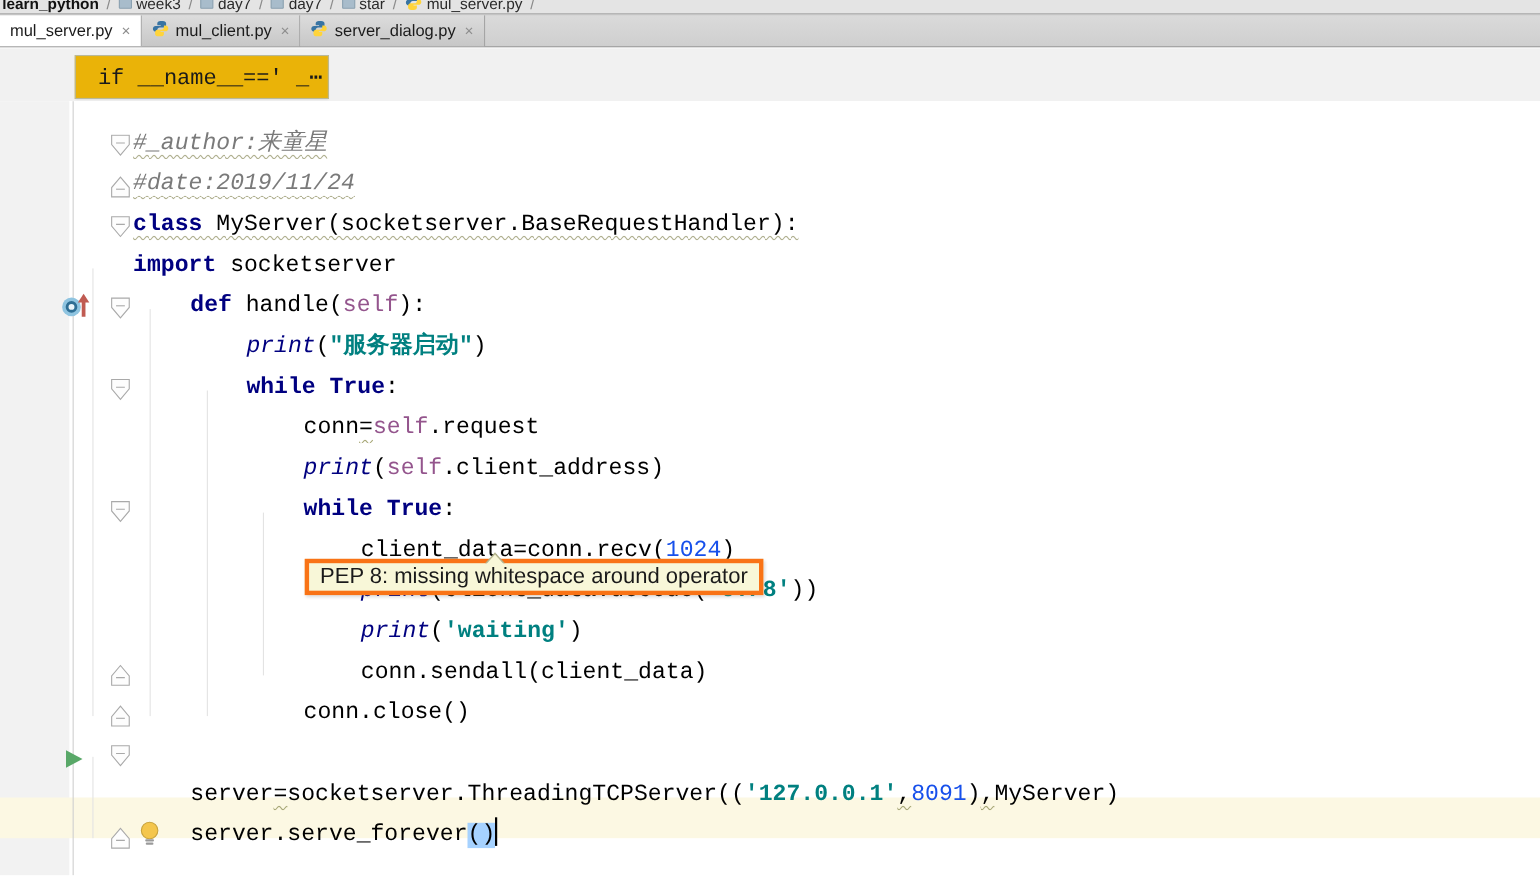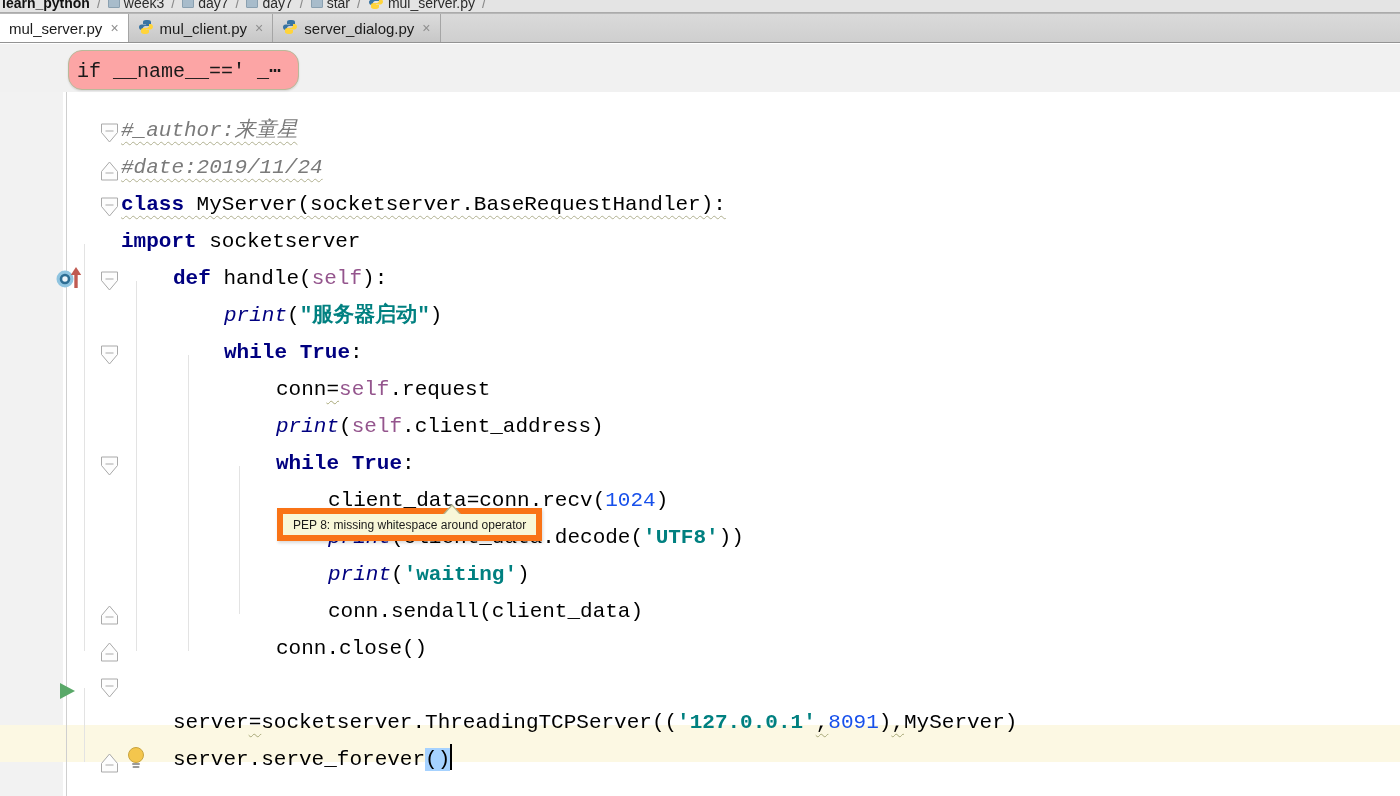--- a/index.html
+++ b/index.html
@@ -26,23 +26,23 @@
     border-bottom:1px solid #939393; display:flex; align-items:stretch; }
   .tab { display:flex; align-items:center; gap:6px; padding:0 9px; font-size:15px; color:#1b1b1b;
     border-right:1px solid #A5A5A5; background:linear-gradient(#DCDCDC,#C7C7C7); cursor:pointer; }
   .tab.active { background:#FFFFFF; }
   .tab-close { color:#8E8E8E; font-size:14px; line-height:1; padding-left:2px; cursor:pointer; }
   .py-ico { width:16px; height:16px; flex:0 0 auto; }
 
   
   .context-panel { position:absolute; left:0; top:44px; width:1400px; height:48px; background:#F1F1F1; }
   .context-box { position:absolute; left:68px; top:50px; width:231px; height:40px;
-    background:#fca5a5; border:1px solid #B9B99A; border-radius:14px;
+    background:#eab308; border:1px solid #B9B99A; border-radius:0;
     font-family:"Liberation Mono","DejaVu Sans Mono",monospace; font-size:20px; color:#1a1a1a;
-    display:flex; align-items:center; padding:0 8px; white-space:pre; z-index:30;
+    display:flex; align-items:center; padding:0 20px; white-space:pre; z-index:30;
     box-shadow:0 1px 2px rgba(0,0,0,0.12); }
 
   
   .editor { position:absolute; left:0; top:92px; width:1400px; height:704px; background:#FFFFFF; }
   .gutter-bg { position:absolute; left:0; top:0; width:63px; height:704px; background:#F2F2F2; }
   .gutter-line { position:absolute; left:66px; top:0; width:1px; height:704px; background:#CFCFCF; }
   .cur-line-highlight { position:absolute; left:0; width:1400px; height:37px; background:#FCF8E3; }
   .indent-guide { position:absolute; width:1px; background:#E3E3E3; }
 
   .code-lines { position:absolute; left:0; top:20px; width:1400px;padding-left:43px; }
@@ -64,22 +64,22 @@
   .caret { display:inline-block; width:2px; height:26px; background:#000; vertical-align:-5px; }
 
   .fold { position:absolute; left:57px; top:8px; cursor:pointer; }
   .gicon { position:absolute; cursor:pointer; }
   .gicon.override { left:12px; top:5px; }
   .gicon.run { left:16px; top:9px; }
   .gicon.bulb { left:84px; top:5px; }
 
   
   .pep-tooltip { position:absolute; left:277px; top:508px; height:33px; z-index:25;
-    background:#F8F7D8; border:6px solid #f97316; display:flex; align-items:center;
-    padding:0 10px; font-size:12px; color:#1a1a1a; white-space:nowrap;
+    background:#F8F7D8; border:4px solid #f97316; display:flex; align-items:center;
+    padding:0 10px; font-size:20px; color:#1a1a1a; white-space:nowrap;
     box-shadow:1px 2px 3px rgba(0,0,0,0.15); }
   .pep-tooltip::before { content:""; position:absolute; left:160px; top:-10px; width:0; height:0;
     border-left:9px solid transparent; border-right:9px solid transparent; border-bottom:10px solid #B4B48E; }
   .pep-tooltip::after { content:""; position:absolute; left:161px; top:-8px; width:0; height:0;
     border-left:8px solid transparent; border-right:8px solid transparent; border-bottom:9px solid #F8F7D8; }
 </style>
 </head>
 <body>
 
 <div id="app">

